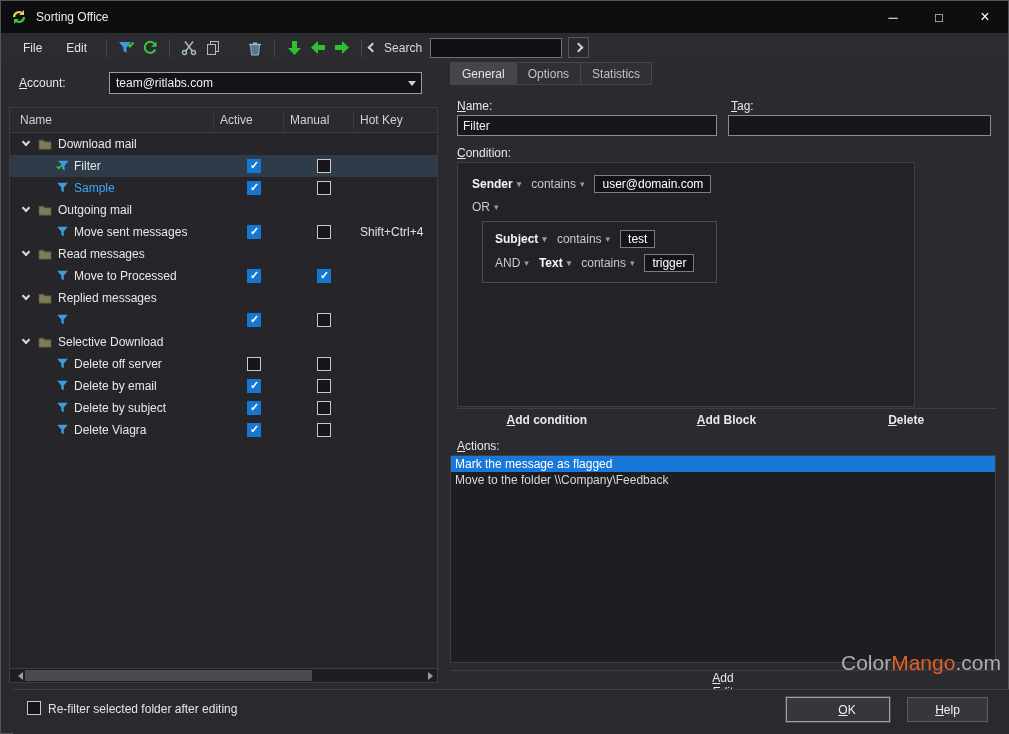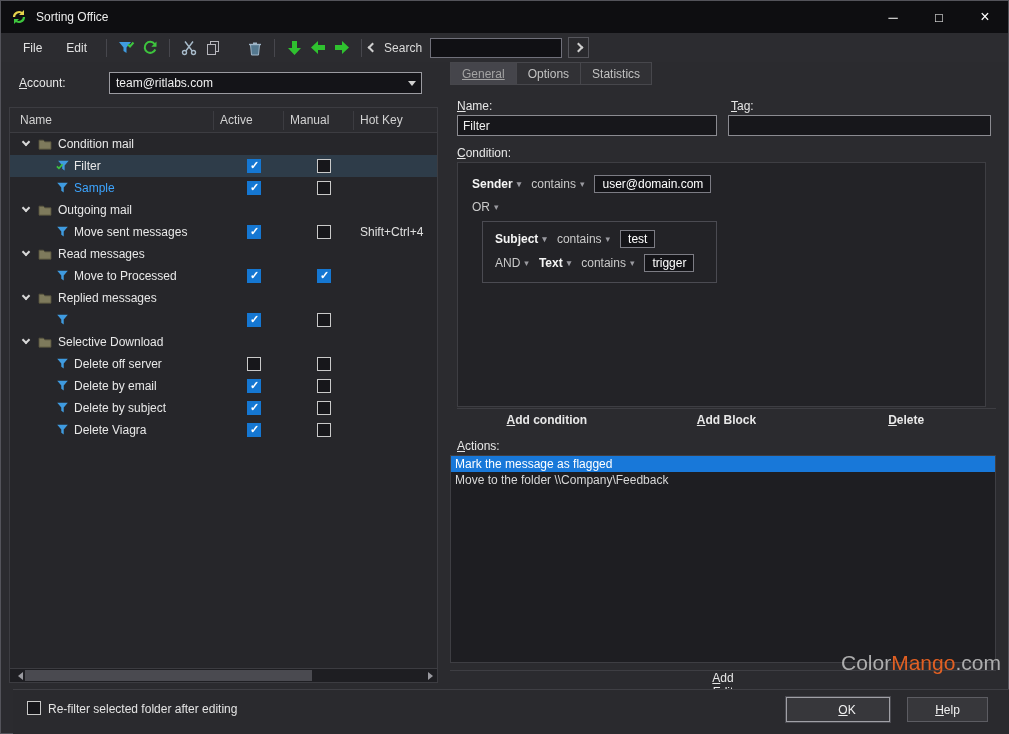--- a/index.html
+++ b/index.html
@@ -64,29 +64,29 @@
   .harrow.l { left:0; } .harrow.r { right:0; }
   .harrow.l::after { content:""; position:absolute; left:4px; top:3px; border:4px solid transparent; border-right:5px solid #9a9aa0; }
   .harrow.r::after { content:""; position:absolute; left:6px; top:3px; border:4px solid transparent; border-left:5px solid #9a9aa0; }
   .hthumb { position:absolute; left:15px; top:1px; width:287px; height:11px; background:#4a4a50; }
 
   
   .right-panel { position:absolute; left:449px; top:61px; width:552px; height:621px; }
   .tabs { position:absolute; left:0; top:0; height:23px; display:flex; }
   .tab { padding:4px 11px; background:#313135; color:#c2c2c2; border:1px solid #47474c; border-left:none; }
   .tab:first-child { border-left:1px solid #47474c; }
-  .tab.active { background:#45454b; color:#a3a3a3;text-decoration:underline; }
+  .tab.active { background:#45454b; color:#e5e5e5; }
   .flabel { position:absolute; color:#e6e6e6; }
   .flabel::first-letter, .account-label::first-letter { text-decoration:underline; }
   .lbl-name { left:7px; top:37px; } .lbl-tag { left:281px; top:37px; }
   .txt { position:absolute; height:21px; background:#17171b; border:1px solid #8b8b91; color:#f0f0f0; padding:0 5px; font:12px "Liberation Sans",sans-serif; }
   .inp-name { left:7px; top:53px; width:260px; }
   .inp-tag { left:278px; top:53px; width:263px; }
   .lbl-cond { left:7px; top:84px; }
-  .cond-box { position:absolute; left:7px; top:100px; width:529px; height:245px; background:#232327; border:1px solid #3e3e43; padding:12px 14px; }
+  .cond-box { position:absolute; left:7px; top:100px; width:458px; height:245px; background:#232327; border:1px solid #3e3e43; padding:12px 14px; }
   .crow { display:flex; align-items:center; margin-bottom:7px; }
   .crow > * { margin-right:10px; }
   .tok { white-space:nowrap; }
   .tok::after { content:"▾"; font-size:9px; color:#9a9aa0; margin-left:4px; vertical-align:1px; }
   .tok.field { font-weight:bold; color:#f5f5f5; }
   .tok.op { color:#c9c9c9; }
   .chip { display:inline-block; background:#141418; border:1px solid #7c7c84; color:#ffffff; padding:1px 7px; white-space:nowrap; }
   .cblock { width:max-content; border:1px solid #4b4b52; padding:8px 12px 4px 12px; margin:4px 0 0 10px; }
   .cblock .crow { margin-bottom:6px; }
   .linkrow { position:absolute; display:flex; border-top:1px solid #3e3e43; height:22px; align-items:center; }
@@ -216,21 +216,21 @@
       <span class="hsep s3"></span>
     </div>
     <div class="trows">
         <div class="trow folder">
           <span class="chev"></span>
           <span class="icon">
             <svg width="14" height="12" viewBox="0 0 16 14">
               <path d="M1 2.5h5.2l1.6 2H15v8.5H1z" fill="#7e7a5c" stroke="#56533d"></path>
             </svg>
           </span>
-          <span class="lbl">Condition mail</span>
+          <span class="lbl">Download mail</span>
         </div>
         <div class="trow filter sel">
           <span class="icon">
             <svg width="14" height="13" viewBox="0 0 17 16">
               <path d="M2.5 2h13l-5 6v6l-3-2V8z" fill="#3f9be0"></path>
               <path d="M1 9l2.5 2.5L8 6.5" stroke="#3ec53e" stroke-width="2" fill="none"></path>
             </svg>
           </span>
           <span class="lbl">Filter</span>
           <span class="cb active on"></span>

